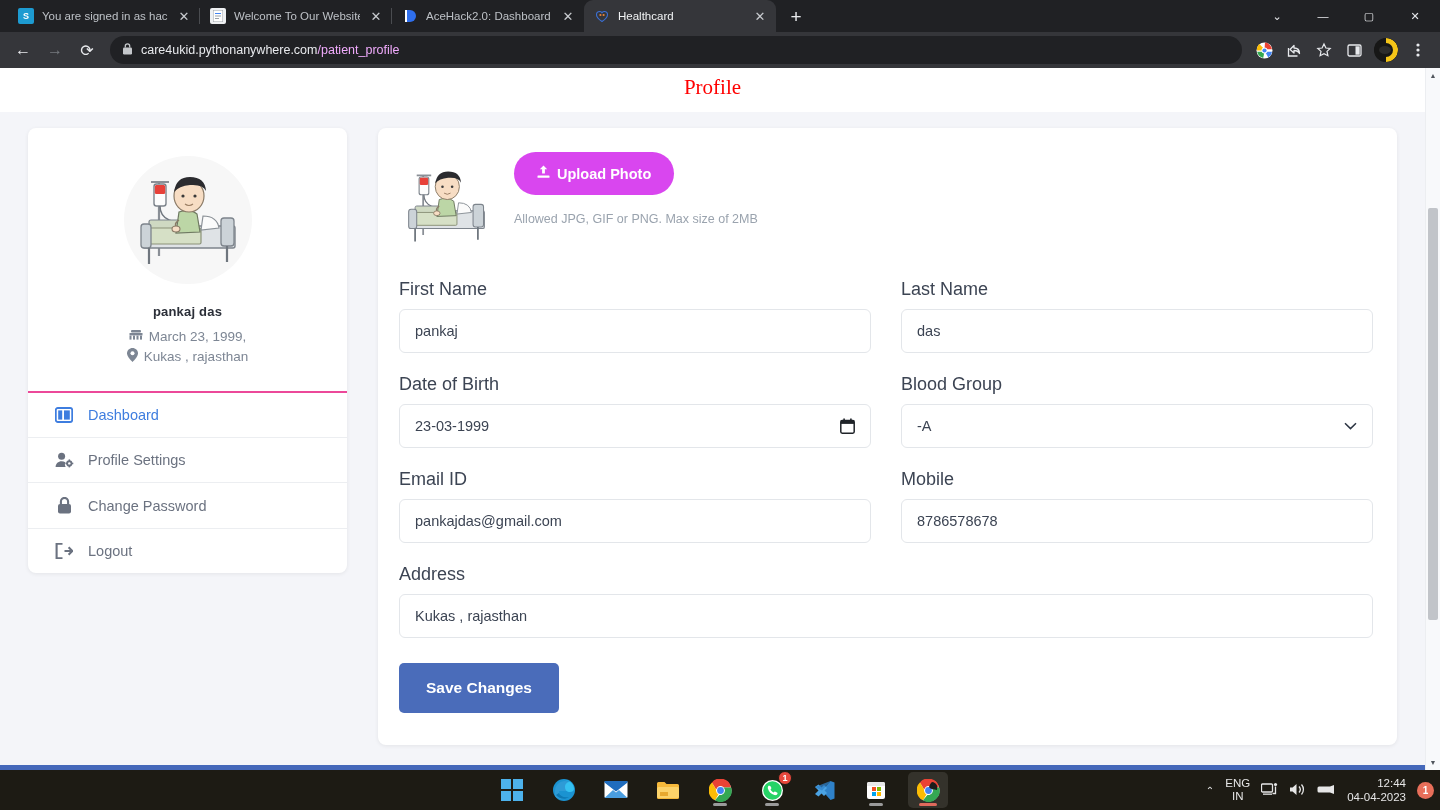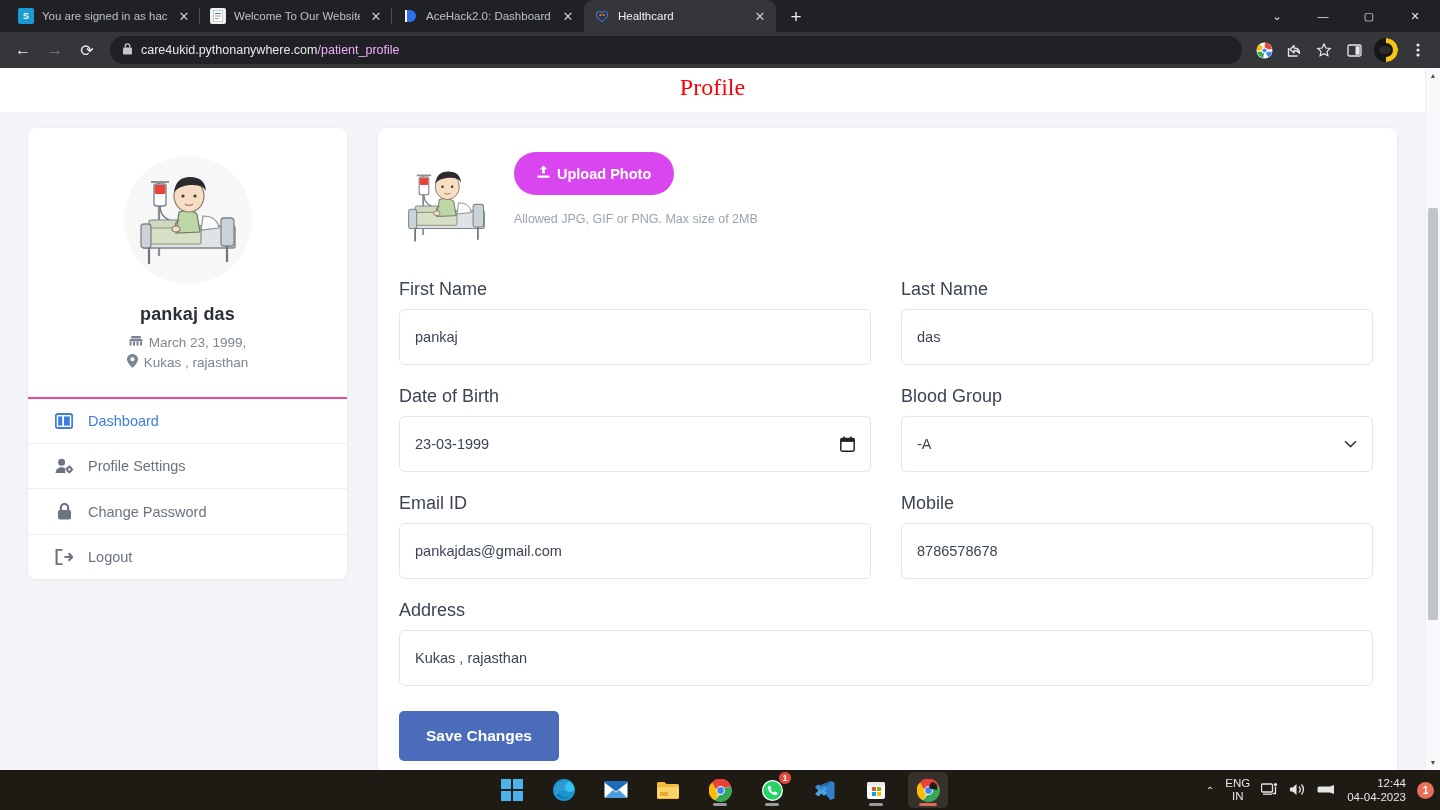--- a/index.html
+++ b/index.html
@@ -105,41 +105,41 @@
   }
   .pagescroll { position: relative; width: 1425px; }
 
   .page-title-bar {
     height: 44px; background: #ffffff;
     display: flex; align-items: flex-start; justify-content: center;
     padding-top: 0px;
   }
   .page-title {
     font-family: "Liberation Serif", serif;
-    font-size: 24px; color: #ff0000; line-height: 38px;
+    font-size: 21px; color: #ff0000; line-height: 38px;
   }
   .titlestrip-bot { height: 16px; background: #f4f5f9; }
 
   .content-row { display: flex; padding: 0 28px; gap: 31px; align-items: flex-start; }
 
   
   .sidecard {
     width: 319px; background: #fff;
     border-radius: 8px; box-shadow: 0 1px 4px rgba(0,0,0,.07);
     overflow: hidden; flex: 0 0 319px;
   }
   .sideprofile { padding: 28px 18px 22px; text-align: center; }
   .avatar-ring {
     width: 128px; height: 128px; margin: 0 auto 20px;
     border-radius: 50%; background: #f7f7f7;
     display: flex; align-items: center; justify-content: center;
     overflow: hidden;
   }
   .sidename {
-    font-size: 18px; font-weight: bold; color: #2b2f38;
+    font-size: 13px; font-weight: bold; color: #2b2f38;
     letter-spacing: .2px; margin-bottom: 9px;
   }
   .sidemeta {
     font-size: 13.5px; color: #7d8694;
     display: flex; align-items: center; justify-content: center;
     gap: 6px; margin-bottom: 4px;
   }
   .sidemeta svg { flex: 0 0 auto; }
   .sidemenu { border-top: 2px solid #ec4899; }
   .sideitem {
@@ -177,21 +177,21 @@
   .uploadhint { font-size: 12.5px; color: #9aa3ae; margin-top: 17px; }
 
   .formgrid { display: flex; flex-wrap: wrap; gap: 0 30px; }
   .fld { width: calc(50% - 15px); margin-bottom: 21px; }
   .fld.full { width: 100%; }
   .fld label {
     display: block; font-size: 18px; color: #3c4453;
     margin-bottom: 9px;
   }
   .ctl {
-    width: 100%; height: 56px;
+    width: 100%; height: 44px;
     border: 1px solid #e3e6ea; border-radius: 6px;
     background: #fff; font-size: 14.5px; color: #3c4453;
     padding: 0 15px;
     font-family: "Liberation Sans", sans-serif;
     display: flex; align-items: center;
     position: relative;
   }
   .ctl .val { flex: 1; }
   .ctl .endicon { flex: 0 0 auto; display: flex; align-items: center; }
   .savebtn {

